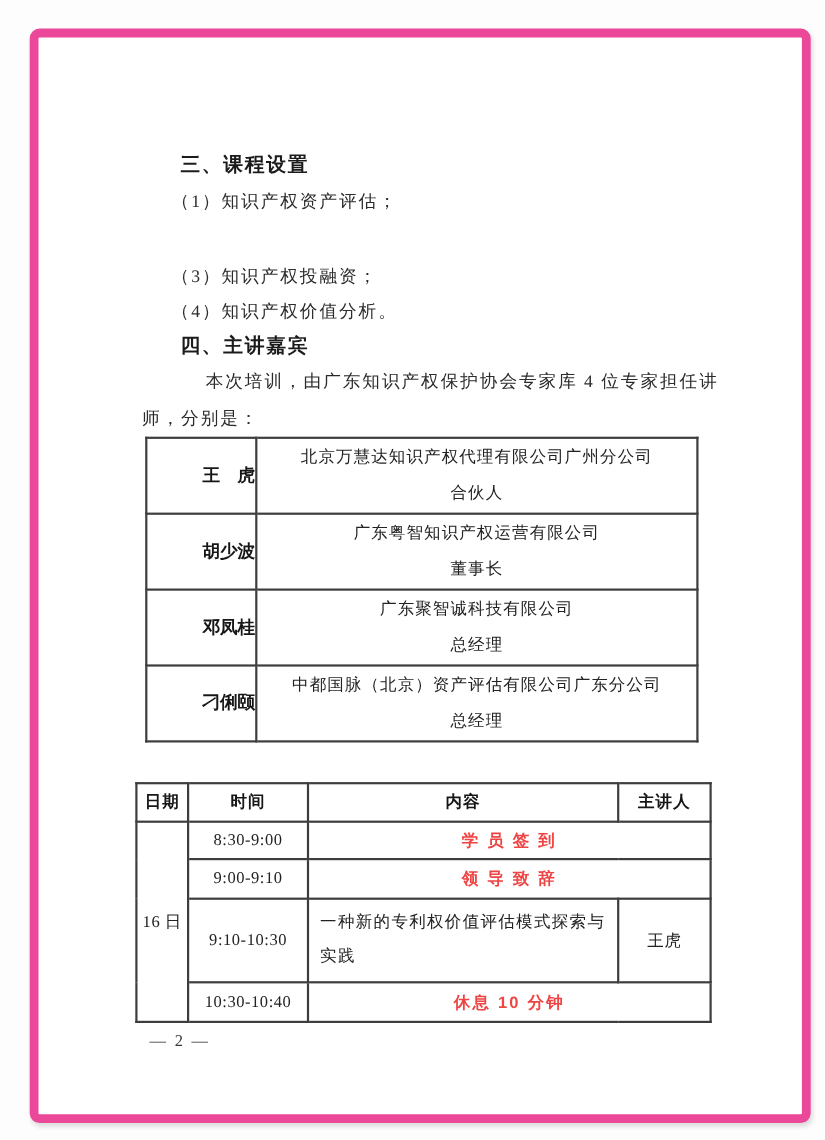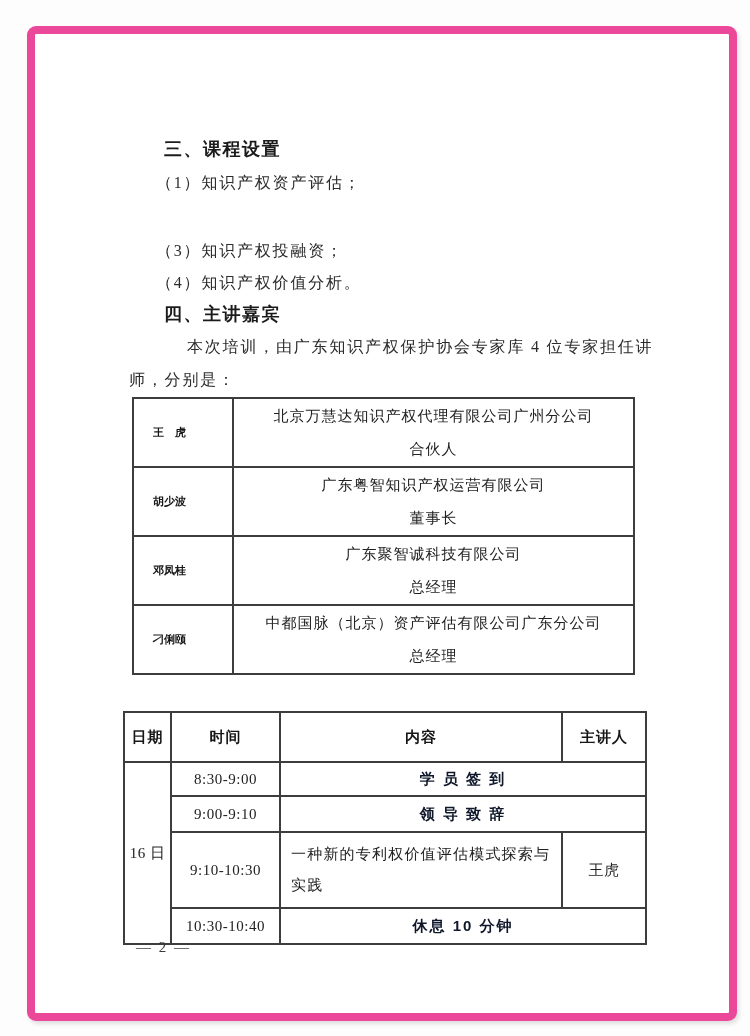--- a/index.html
+++ b/index.html
@@ -47,25 +47,25 @@
   }
   td, th {
     border: 2px solid #3d3d3d;
     padding: 0;
     overflow: hidden;
   }
   
   .speakers-table { left: 97px; top: 363px; width: 503px; }
   .speakers-table td.name-cell {
     width: 100px;
-    text-align: left;
-    vertical-align: middle;
-    font-family: "Liberation Sans", sans-serif;
-    font-weight: bold;
-    font-size: 11px;
+    text-align: right;
+    vertical-align: middle;
+    font-family: "Liberation Sans", sans-serif;
+    font-weight: bold;
+    font-size: 16px;
     color: #161616;
     padding-left: 19px;
   }
   .speakers-table td.info-cell {
     vertical-align: middle;
     text-align: center;
     font-size: 15px;
     letter-spacing: 1px;
   }
   .speakers-table .info-cell .line { line-height: 33px; }
@@ -88,21 +88,21 @@
     text-align: center;
     vertical-align: middle;
     letter-spacing: 0.5px;
   }
   .schedule-table .merged-cell {
     text-align: center;
     vertical-align: middle;
     font-family: "Liberation Sans", sans-serif;
     font-weight: bold;
     letter-spacing: 2px;
-    color: #0f172a;
+    color: #ef4444;
   }
   .schedule-table .topic-cell {
     vertical-align: middle;
     padding: 6px 8px 6px 10px;
     letter-spacing: 1.2px;
     line-height: 31px;
     text-align: left;
   }
   .page-number {
     position: absolute;
@@ -169,21 +169,21 @@
 
 
   <table class="schedule-table">
     <colgroup>
       <col style="width:47px">
         <col style="width:109px">
         <col style="width:282px">
         <col style="width:84px">
     </colgroup>
     <tbody>
-        <tr style="height:50px">
+        <tr style="height:35px">
       <th>日期</th>
       <th>时间</th>
       <th>内容</th>
       <th>主讲人</th>
     </tr>
     <tr style="height:34px">
       <td class="date-cell" rowspan="4">16 日</td>
       <td class="time-cell">8:30-9:00</td>
       <td class="merged-cell" colspan="2">学 员 签 到</td>
     </tr>

